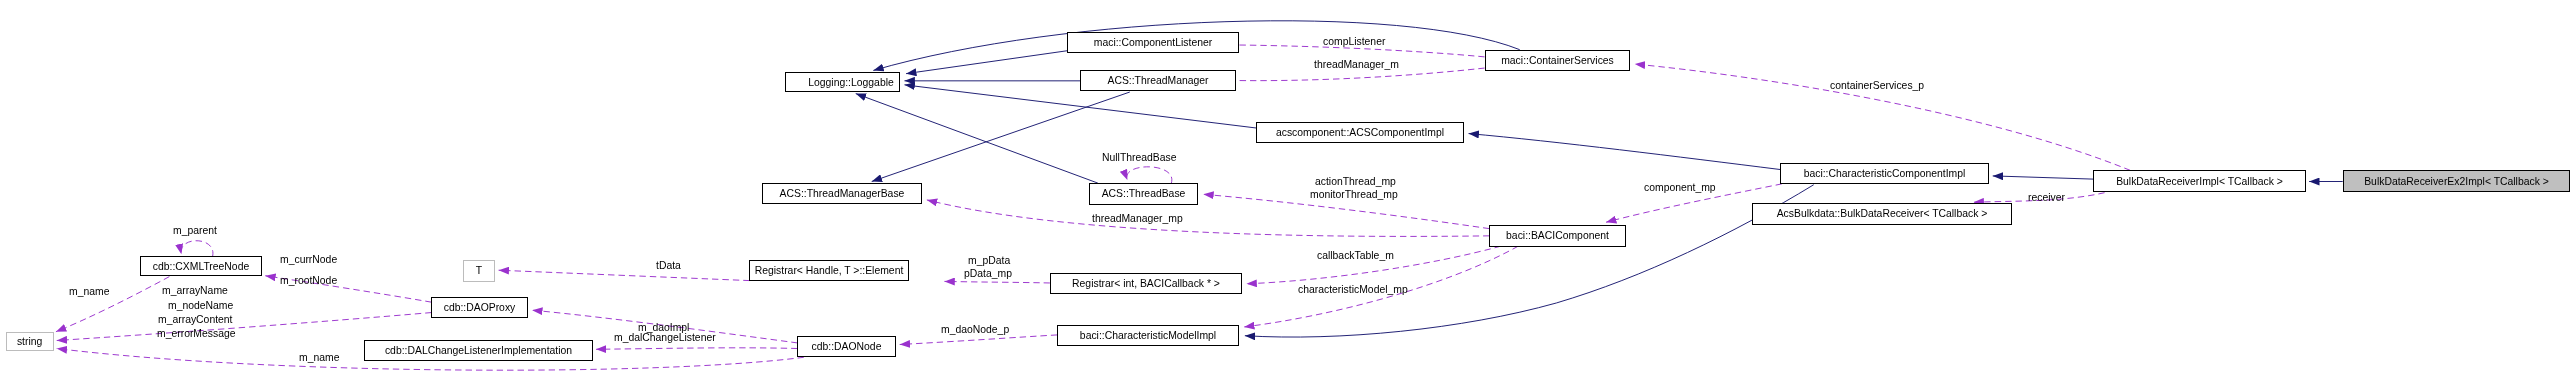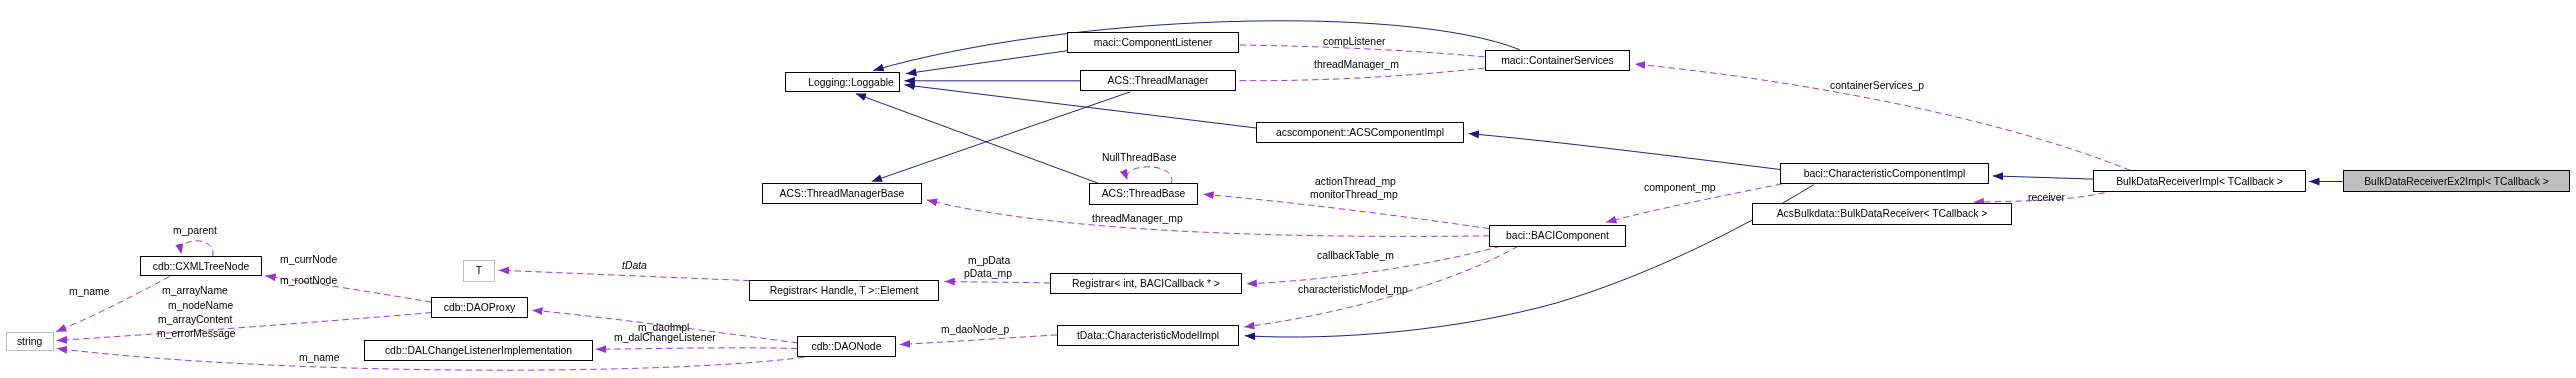--- a/index.html
+++ b/index.html
@@ -70,42 +70,42 @@
   <div class="node" style="left:1256px;top:122px;width:208px;height:21px;">acscomponent::ACSComponentImpl</div>
   <div class="node" style="left:1780px;top:163px;width:209px;height:21px;">baci::CharacteristicComponentImpl</div>
   <div class="node" style="left:2093px;top:170px;width:213px;height:22.4px;">BulkDataReceiverImpl&lt; TCallback &gt;</div>
   <div class="node hl" style="left:2343px;top:170px;width:227px;height:22.4px;">BulkDataReceiverEx2Impl&lt; TCallback &gt;</div>
   <div class="node" style="left:762px;top:183px;width:160px;height:21px;">ACS::ThreadManagerBase</div>
   <div class="node" style="left:1089px;top:183px;width:109px;height:21.6px;">ACS::ThreadBase</div>
   <div class="node" style="left:1752px;top:203px;width:260px;height:21.6px;">AcsBulkdata::BulkDataReceiver&lt; TCallback &gt;</div>
   <div class="node" style="left:1489px;top:225px;width:137px;height:21.6px;">baci::BACIComponent</div>
   <div class="node" style="left:140px;top:256px;width:122px;height:20px;">cdb::CXMLTreeNode</div>
   <div class="node ext" style="left:463px;top:260px;width:32px;height:21.6px;">T</div>
-  <div class="node" style="left:749px;top:280px;width:190px;height:21px;">Registrar&lt; Handle, T &gt;::Element</div>
+  <div class="node" style="left:749px;top:260px;width:160px;height:21px;">Registrar&lt; Handle, T &gt;::Element</div>
   <div class="node" style="left:1050px;top:273px;width:192px;height:21px;">Registrar&lt; int, BACICallback * &gt;</div>
   <div class="node" style="left:431px;top:297px;width:97px;height:21px;">cdb::DAOProxy</div>
-  <div class="node" style="left:1057px;top:325px;width:182px;height:21px;">tData::CharacteristicModelImpl</div>
+  <div class="node" style="left:1057px;top:325px;width:182px;height:21px;">baci::CharacteristicModelImpl</div>
   <div class="node" style="left:364px;top:340px;width:229px;height:21px;">cdb::DALChangeListenerImplementation</div>
   <div class="node" style="left:797px;top:336px;width:99px;height:21px;">cdb::DAONode</div>
   <div class="node ext" style="left:5.6px;top:332px;width:48px;height:19px;">string</div>
 
   <span class="elabel" style="left:1323px;top:36px;">compListener</span>
   <span class="elabel" style="left:1314px;top:59px;">threadManager_m</span>
   <span class="elabel" style="left:1830px;top:80px;">containerServices_p</span>
   <span class="elabel" style="left:1102px;top:152px;">NullThreadBase</span>
   <span class="elabel" style="left:1315px;top:176px;">actionThread_mp</span>
   <span class="elabel" style="left:1310px;top:189px;">monitorThread_mp</span>
   <span class="elabel" style="left:1644px;top:182px;">component_mp</span>
   <span class="elabel" style="left:2028px;top:192px;">receiver</span>
   <span class="elabel" style="left:1092px;top:213px;">threadManager_mp</span>
   <span class="elabel" style="left:1317px;top:250px;">callbackTable_m</span>
   <span class="elabel" style="left:968px;top:255px;">m_pData</span>
   <span class="elabel" style="left:964px;top:268px;">pData_mp</span>
   <span class="elabel" style="left:1298px;top:284px;">characteristicModel_mp</span>
-  <span class="elabel" style="left:622px;top:260px;font-style:italic;">tData</span>
+  <span class="elabel" style="left:656px;top:260px;">tData</span>
   <span class="elabel" style="left:280px;top:254px;">m_currNode</span>
   <span class="elabel" style="left:280px;top:267px;margin-top:8px;">m_rootNode</span>
   <span class="elabel" style="left:173px;top:225px;">m_parent</span>
   <span class="elabel" style="left:69px;top:286px;">m_name</span>
   <span class="elabel" style="left:162px;top:285px;">m_arrayName</span>
   <span class="elabel" style="left:168px;top:300px;">m_nodeName</span>
   <span class="elabel" style="left:158px;top:314px;">m_arrayContent</span>
   <span class="elabel" style="left:157px;top:328px;">m_errorMessage</span>
   <span class="elabel" style="left:638px;top:322px;">m_daoImpl</span>
   <span class="elabel" style="left:614px;top:332px;">m_dalChangeListener</span>

